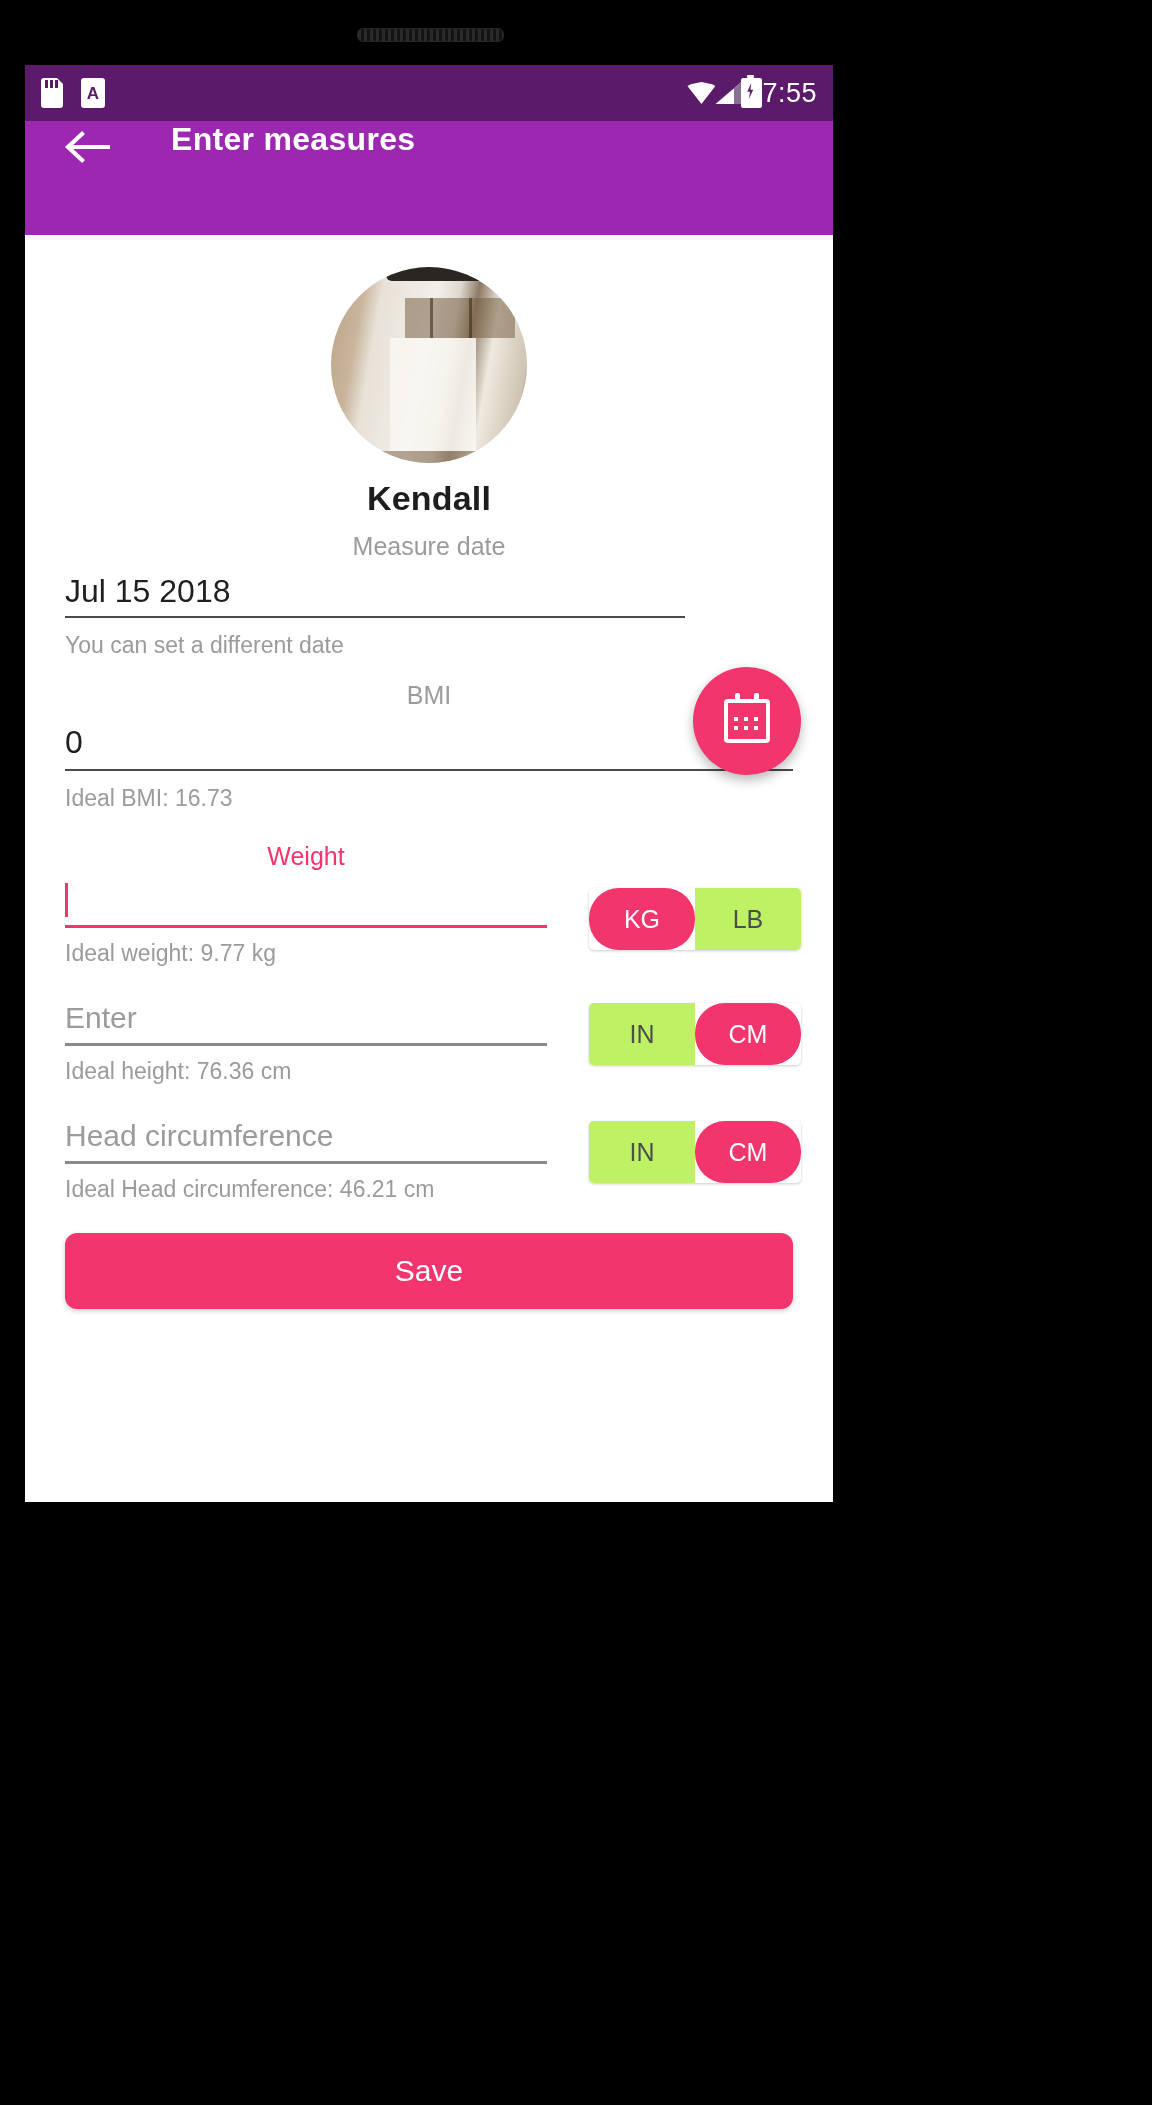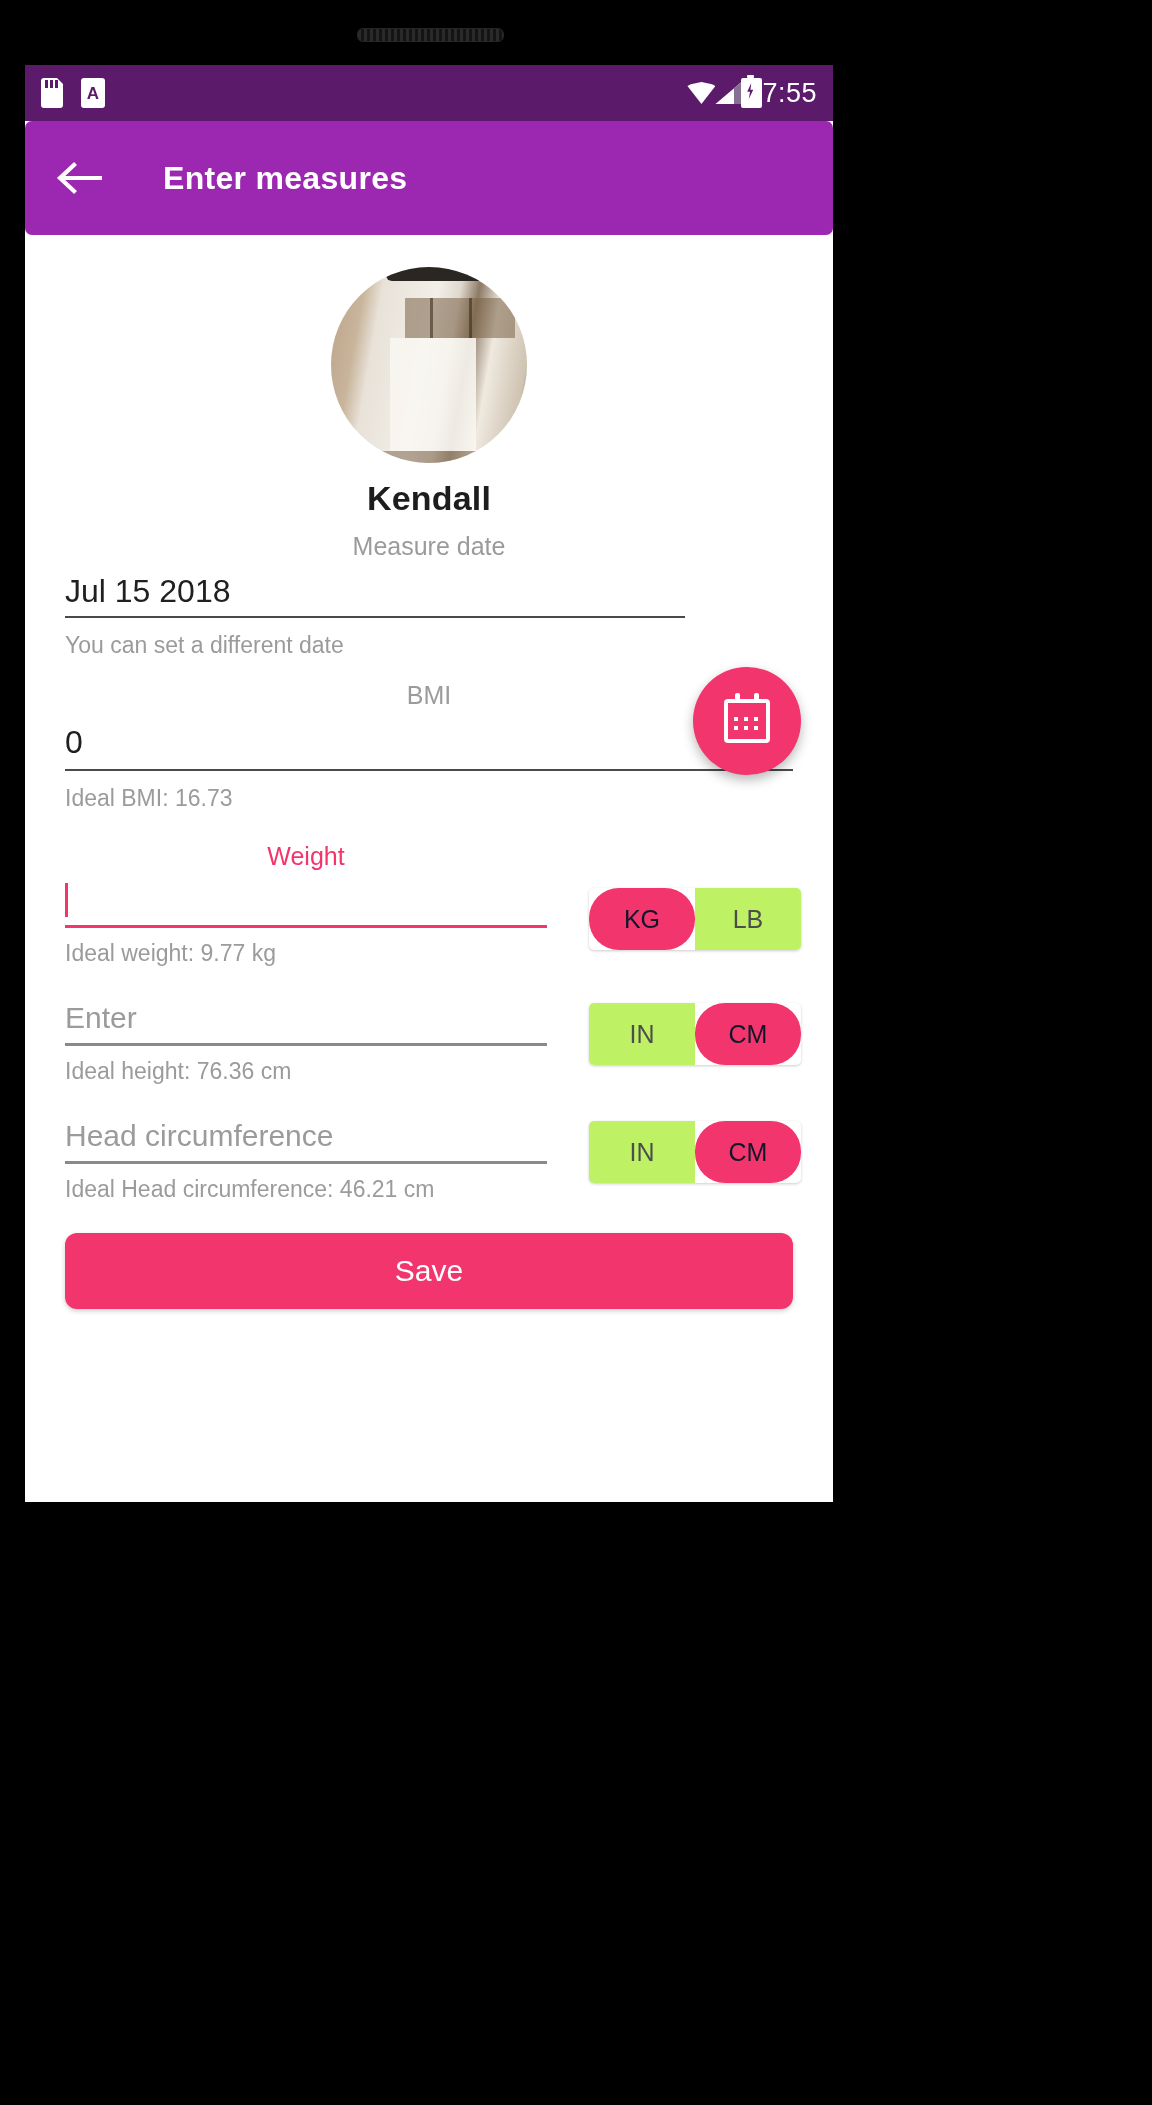--- a/index.html
+++ b/index.html
@@ -31,21 +31,21 @@
   .ic-wifi:after{content:"";position:absolute;left:0;top:0;width:28px;height:22px;background:#fff;
     clip-path:polygon(50% 100%,0 18%,12% 10%,50% 0,88% 10%,100% 18%);}
   .ic-signal{width:26px;height:22px;background:#fff;clip-path:polygon(100% 0,100% 100%,0 100%);position:relative;}
   .ic-signal:after{content:"";position:absolute;right:0;top:0;width:7px;height:22px;background:#8a6f95;}
   .ic-batt{width:17px;height:26px;border:2.5px solid #fff;border-radius:2px;position:relative;background:#fff;}
   .ic-batt:before{content:"";position:absolute;left:4px;top:-5px;width:7px;height:3px;background:#fff;border-radius:1px;}
   .ic-batt:after{content:"";position:absolute;left:3px;top:3px;width:8px;height:16px;background:#5c1a6b;
     clip-path:polygon(60% 0,10% 55%,45% 55%,30% 100%,85% 42%,50% 42%);}
 
   
-  .appbar{height:114px;background:#9c27b0;display:flex;align-items:center;padding-left:28px;box-sizing:border-box;border-radius:7px;}
+  .appbar{height:114px;background:#9c27b0;display:flex;padding-left:36px;box-sizing:border-box;}
   .backbtn{width:52px;height:52px;display:flex;align-items:center;justify-content:center;cursor:pointer;}
   .appbar-title{color:#fff;font-size:32px;font-weight:bold;margin-left:58px;letter-spacing:.3px;}
 
   
   .content{position:relative;background:#fff;height:1267px;}
 
   .avatar-wrap{display:flex;flex-direction:column;align-items:center;padding-top:32px;}
   .avatar{width:196px;height:196px;border-radius:50%;overflow:hidden;position:relative;
     background:linear-gradient(100deg,#b9a288 0%,#c9b59c 16%,#e8e2d8 24%,#f2efe9 48%,#ded7cd 58%,#8d7a66 66%,#efe9df 76%,#cfc3b2 92%,#6d5c4b 100%);
     filter:blur(.4px);}
@@ -92,21 +92,21 @@
   .measure .left{width:482px;}
   .measure .in-underline{border-bottom:3px solid #8a8a8a;width:482px;padding-bottom:6px;}
   .measure .in-underline.focused{border-bottom:3px solid #f2356d;}
   .in-text{font-size:30px;color:#9b9b9b;min-height:38px;line-height:38px;}
   .caret{display:inline-block;width:3px;height:34px;background:#f2356d;vertical-align:-7px;}
   .measure .hint{margin-top:12px;display:block;}
 
   .toggle{display:flex;margin-left:42px;margin-top:4px;border-radius:5px;overflow:hidden;width:214px;height:62px;
     box-shadow:0 1px 3px rgba(0,0,0,.2);}
   .seg{flex:1;display:flex;align-items:center;justify-content:center;font-size:25px;cursor:pointer;}
-  .seg.on{background:#f2356d;color:#0f172a;border-radius:30px;}
+  .seg.on{background:#f2356d;color:#ffffff;border-radius:30px;}
   .seg.off{background:#bef264;color:#4d4d4d;}
 
   .save-wrap{padding:0 40px;margin-top:30px;}
   .save-btn{height:76px;border-radius:12px;background:#f2356d;color:#fff;font-size:30px;
     display:flex;align-items:center;justify-content:center;cursor:pointer;box-shadow:0 2px 5px rgba(0,0,0,.2);}
 </style>
 </head>
 <body>
 
 <div class="device">

